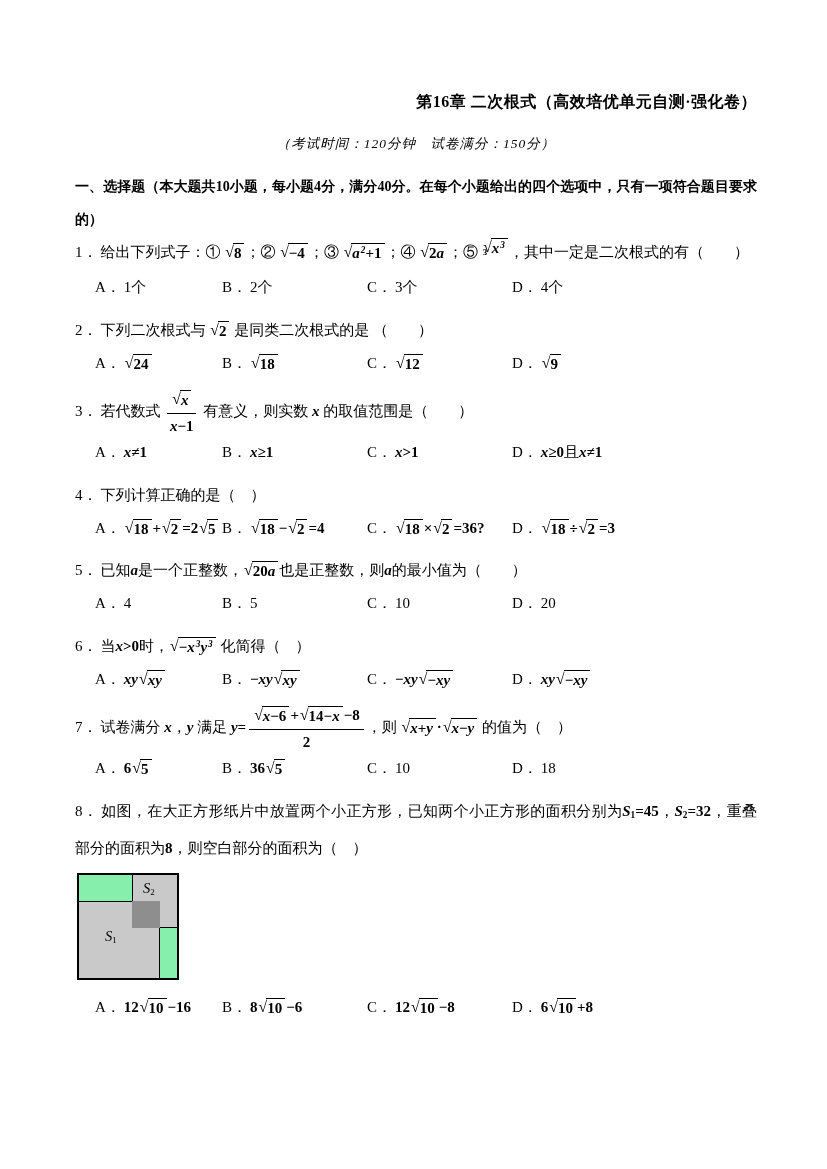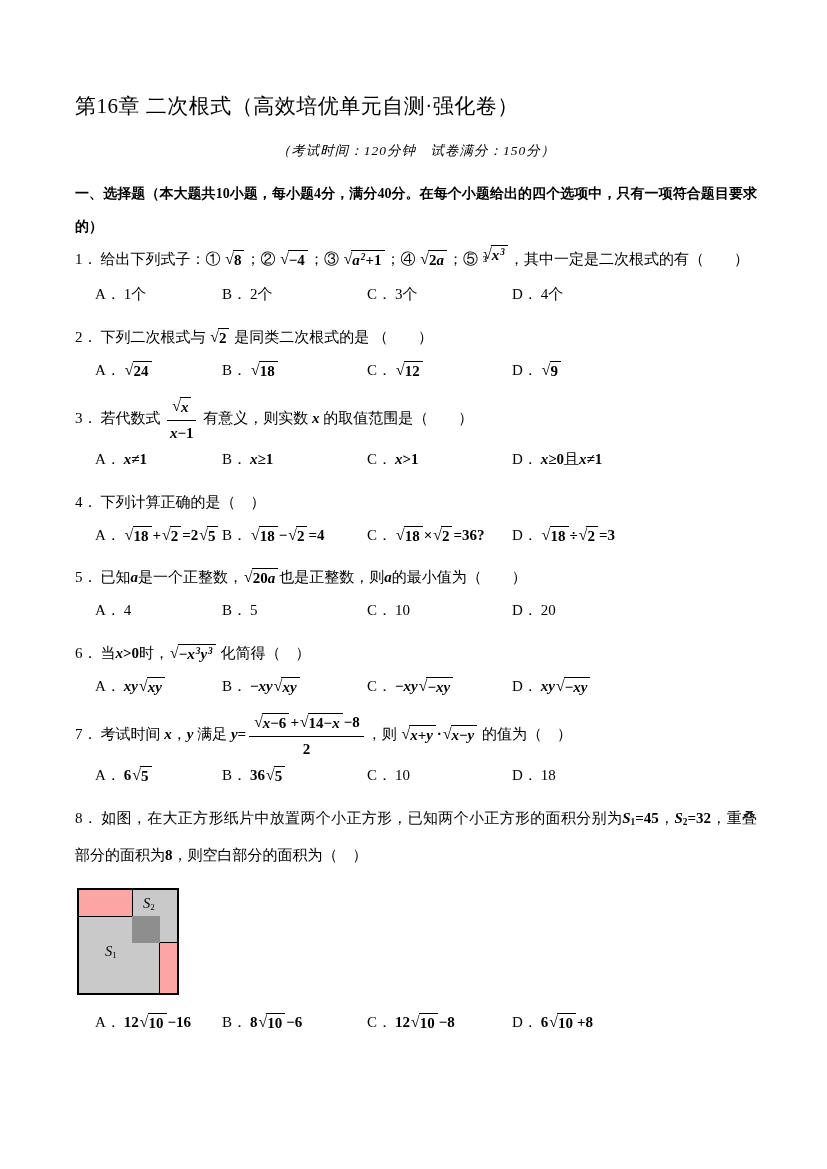--- a/index.html
+++ b/index.html
@@ -1,19 +1,19 @@
 <!DOCTYPE html>
 <html><head>
 <meta charset="utf-8">
 <style>
   html,body{margin:0;padding:0;background:#fff;}
   body{width:827px;height:1169px;overflow:hidden;color:#000;
        font-family:"Liberation Serif","DejaVu Serif",serif;font-size:15px;}
   .page{padding:92px 70px 0 75px;}
-  .title{text-align:left;font-size:21px;font-weight:normal;letter-spacing:0.5px;}
+  .title{text-align:right;font-size:16px;font-weight:bold;letter-spacing:0.5px;}
   .subtitle{text-align:center;font-size:13.5px;font-style:italic;margin-top:22px;letter-spacing:1px;}
   .heading{font-weight:bold;margin-top:17px;line-height:33px;text-align:justify;font-size:14px;}
   .stem{line-height:33px;text-align:justify;}
   .qnum{margin-right:3px;}
   .opts{display:flex;align-items:baseline;margin:5px 0 15px 20px;line-height:1.5;}
   .opt{white-space:nowrap;}
   .opt:nth-child(1){width:127px;}
   .opt:nth-child(2){width:145px;}
   .opt:nth-child(3){width:145px;}
   .olabel{margin-right:3px;}
@@ -23,21 +23,21 @@
   .sp{font-weight:bold;font-style:italic;font-size:0.62em;vertical-align:0.55em;margin-left:1px;}
   .sb{font-weight:bold;font-size:0.62em;vertical-align:-0.25em;}
   .sqrt{display:inline-flex;align-items:flex-start;white-space:nowrap;margin:0 1px;}
   .sign{font-weight:bold;line-height:1.15;font-size:1.05em;}
   .idx{font-weight:bold;font-size:0.6em;margin-right:-4px;transform:translateY(-0.2em);}
   .bar{border-top:1.6px solid #000;padding:0 3px 0 1px;line-height:1.3;margin-left:-1px;}
   .frac{display:inline-flex;flex-direction:column;text-align:center;vertical-align:middle;margin:0 3px;}
   .num{border-bottom:1.6px solid #000;padding:0 4px 2px;line-height:1.35;}
   .den{padding-top:3px;line-height:1.3;}
   
-  .fig{position:relative;width:98px;height:103px;border:2px solid #000;background:#fca5a5;margin:16px 0 16px 2px;}
+  .fig{position:relative;width:98px;height:103px;border:2px solid #000;background:#86efac;margin:8px 0 16px 2px;}
   .fig .s2{position:absolute;box-sizing:border-box;left:53px;top:0;width:45px;height:53px;border:1px solid #000;border-top:none;border-right:none;}
   .fig .s1{position:absolute;box-sizing:border-box;left:0;top:26px;width:81px;height:77px;border:1px solid #000;border-left:none;border-bottom:none;}
   .fig .ov{position:absolute;left:53px;top:26px;width:28px;height:27px;}
   .fig .flabel{position:absolute;font-style:italic;font-weight:normal;font-size:14.5px;line-height:1;}
   .fig .fl2{left:64px;top:6px;}
   .fig .fl1{left:26px;top:54px;text-align:right;}
   .fig .fsub{font-size:9px;vertical-align:-0.25em;font-style:normal;}
 </style>
 </head>
 <body>
@@ -177,21 +177,21 @@
               <span class="sign">√</span>
               <span class="bar"><span class="m">−</span><span class="mi">xy</span></span>
             </span></span>
           <span class="opt"><span class="olabel">D．</span><span class="mi">xy</span><span class="sqrt">
               <span class="sign">√</span>
               <span class="bar"><span class="m">−</span><span class="mi">xy</span></span>
             </span></span>
         </div>
       </div>
       <div class="question">
-        <div class="stem"><span class="qnum">7．</span><span>考试时间 </span><span class="mi">x</span><span>，</span><span class="mi">y</span><span> 满足 </span><span class="mi">y</span><span class="m">=</span><span class="frac">
+        <div class="stem"><span class="qnum">7．</span><span>试卷满分 </span><span class="mi">x</span><span>，</span><span class="mi">y</span><span> 满足 </span><span class="mi">y</span><span class="m">=</span><span class="frac">
             <span class="num"><span class="sqrt">
                 <span class="sign">√</span>
                 <span class="bar"><span class="mi">x</span><span class="m">−6</span></span>
               </span><span class="m">+</span><span class="sqrt">
                 <span class="sign">√</span>
                 <span class="bar"><span class="m">14−</span><span class="mi">x</span></span>
               </span><span class="m">−8</span></span>
             <span class="den"><span class="m">2</span></span>
           </span><span>，则 </span><span class="sqrt">
             <span class="sign">√</span>

